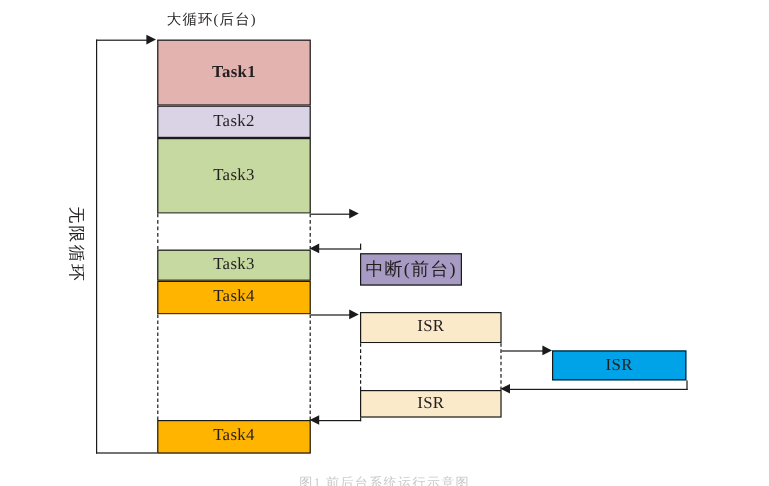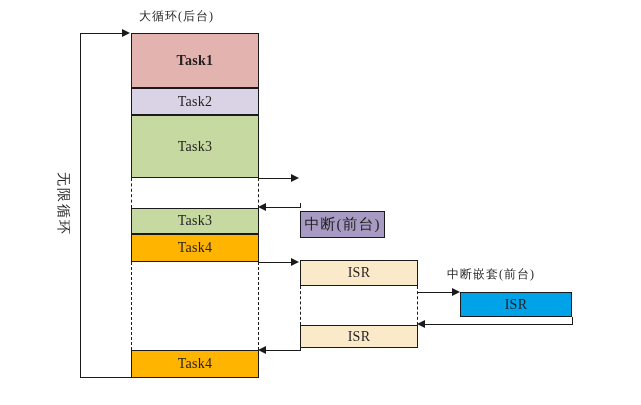--- a/index.html
+++ b/index.html
@@ -37,21 +37,20 @@
           font-size:11px;color:#c9c9c9;letter-spacing:1px;
           overflow:hidden;white-space:nowrap;}
 </style>
 </head>
 <body>
 
 <div id="canvas">
 
   <div class="caption" style="left:139px;top:8px;">大循环(后台)</div>
 
-  <div class="caption" style="left:447px;top:266px;">中断嵌套(前台)</div>
 
   <div class="ln lnh" style="left:80px;top:33px;width:47px;"></div>
   <div class="ln lnv" style="left:80px;top:33px;height:345px;"></div>
   <div class="ln lnh" style="left:80px;top:377px;width:51px;"></div>
   <div class="arrow right" style="left:122px;top:29px;"></div>
 
   <div class="vlabel" style="left:72px;top:172px;">无限循环</div>
 
   <div class="blk" style="left:131px;top:33px;width:128px;height:55px;background:#e3b3b0;font-weight:bold;">Task1</div>
 
@@ -93,14 +92,15 @@
 
   <div class="ln lnh" style="left:418px;top:292px;width:36px;"></div>
   <div class="arrow right" style="left:452px;top:288px;"></div>
 
   <div class="blk" style="left:460px;top:292px;width:112px;height:25px;background:#00a2e8;">ISR</div>
 
   <div class="ln lnv" style="left:572px;top:317px;height:8px;"></div>
   <div class="ln lnh" style="left:424px;top:324px;width:149px;"></div>
   <div class="arrow left" style="left:417px;top:320px;"></div>
 
+  <div class="botcap" style="top:395px;height:10px;">图1 前后台系统运行示意图</div>
 
 </div>
 
 </body></html>

